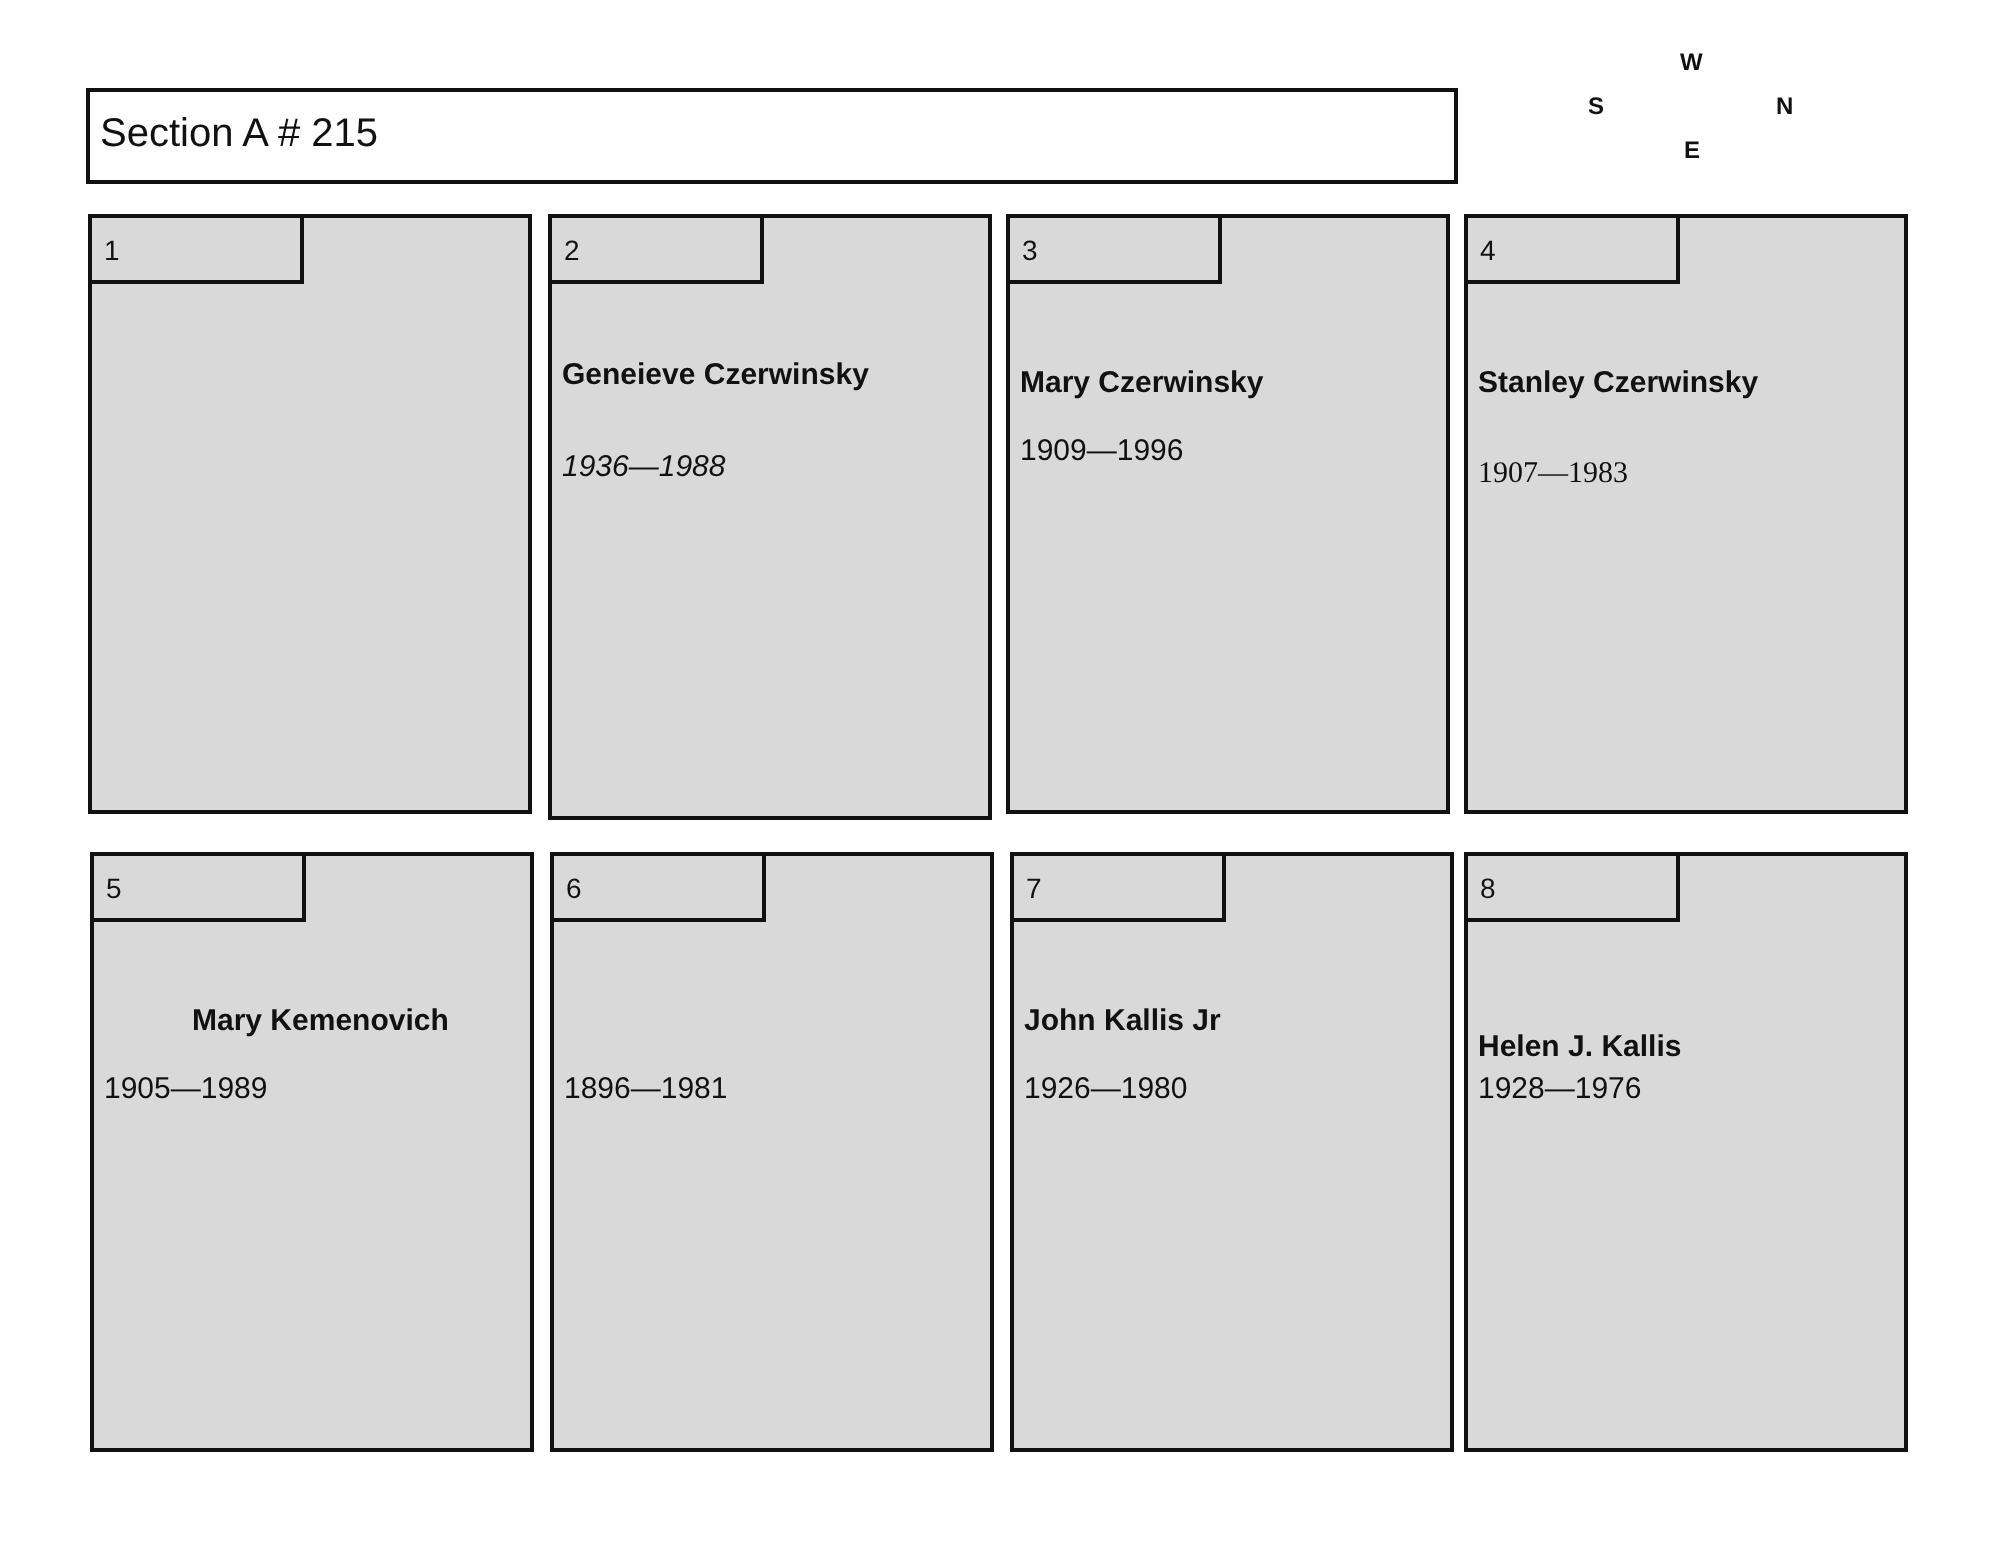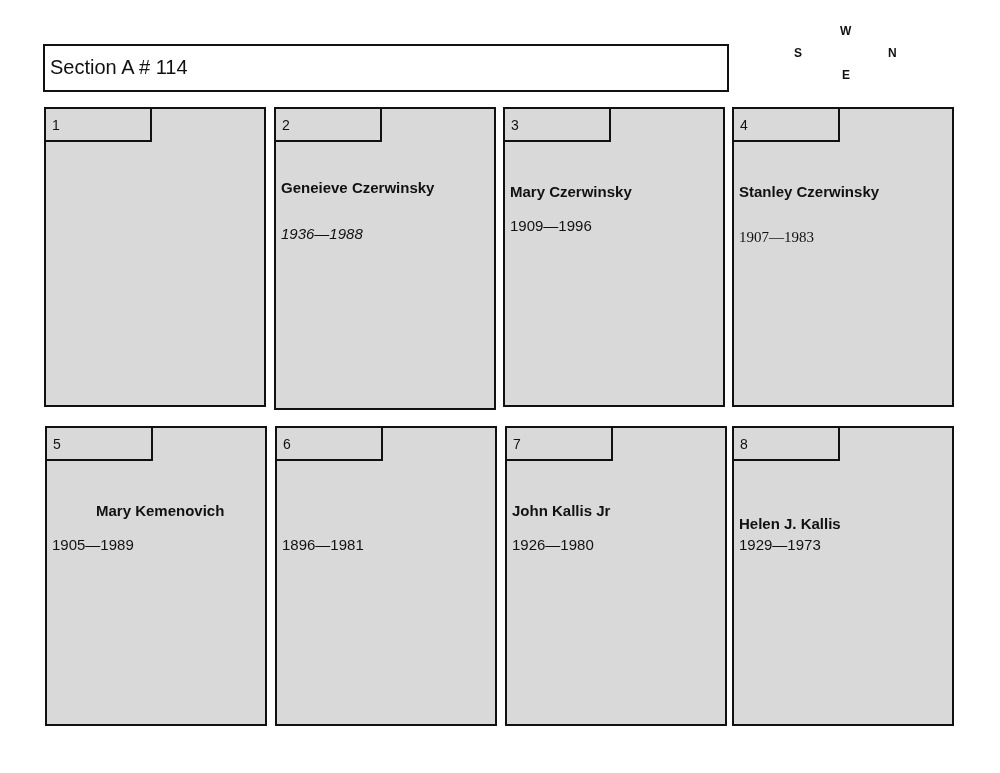--- a/index.html
+++ b/index.html
@@ -15,21 +15,21 @@
     .plot-num { position: absolute; left: 0; top: 0; width: 106px; height: 33px;
                 border-right: 2px solid #111; border-bottom: 2px solid #111;
                 box-sizing: border-box; font-size: 14px; padding: 8px 0 0 6px; }
     .plot-name { position: absolute; left: 5px; top: 70px; font-size: 15px; font-weight: bold; white-space: nowrap; }
     .plot-dates { position: absolute; left: 5px; top: 105px; font-size: 15px; white-space: nowrap; }
   </style>
 </head>
 <body>
 
 <div class="title-box">
-  <span class="title-text">Section A # 114</span>
+  <span class="title-text">Section A # 215</span>
 </div>
 
 <div class="compass">
   <span style="left:60px; top:4px;">W</span>
   <span style="left:14px; top:26px;">S</span>
   <span style="left:108px; top:26px;">N</span>
   <span style="left:62px; top:48px;">E</span>
 </div>
 
 <div class="plot" style="left:44px; top:107px;">
@@ -63,14 +63,14 @@
   <div class="plot-dates" style="top:108px;">1896—1981</div>
 </div>
 <div class="plot" style="left:505px; top:426px;">
   <div class="plot-num">7</div>
   <div class="plot-name" style="top:74px;">John Kallis Jr</div>
   <div class="plot-dates" style="top:108px;">1926—1980</div>
 </div>
 <div class="plot" style="left:732px; top:426px;">
   <div class="plot-num">8</div>
   <div class="plot-name" style="top:87px;">Helen J. Kallis</div>
-  <div class="plot-dates" style="top:108px;">1929—1973</div>
+  <div class="plot-dates" style="top:108px;">1928—1976</div>
 </div>
 
 </body></html>

